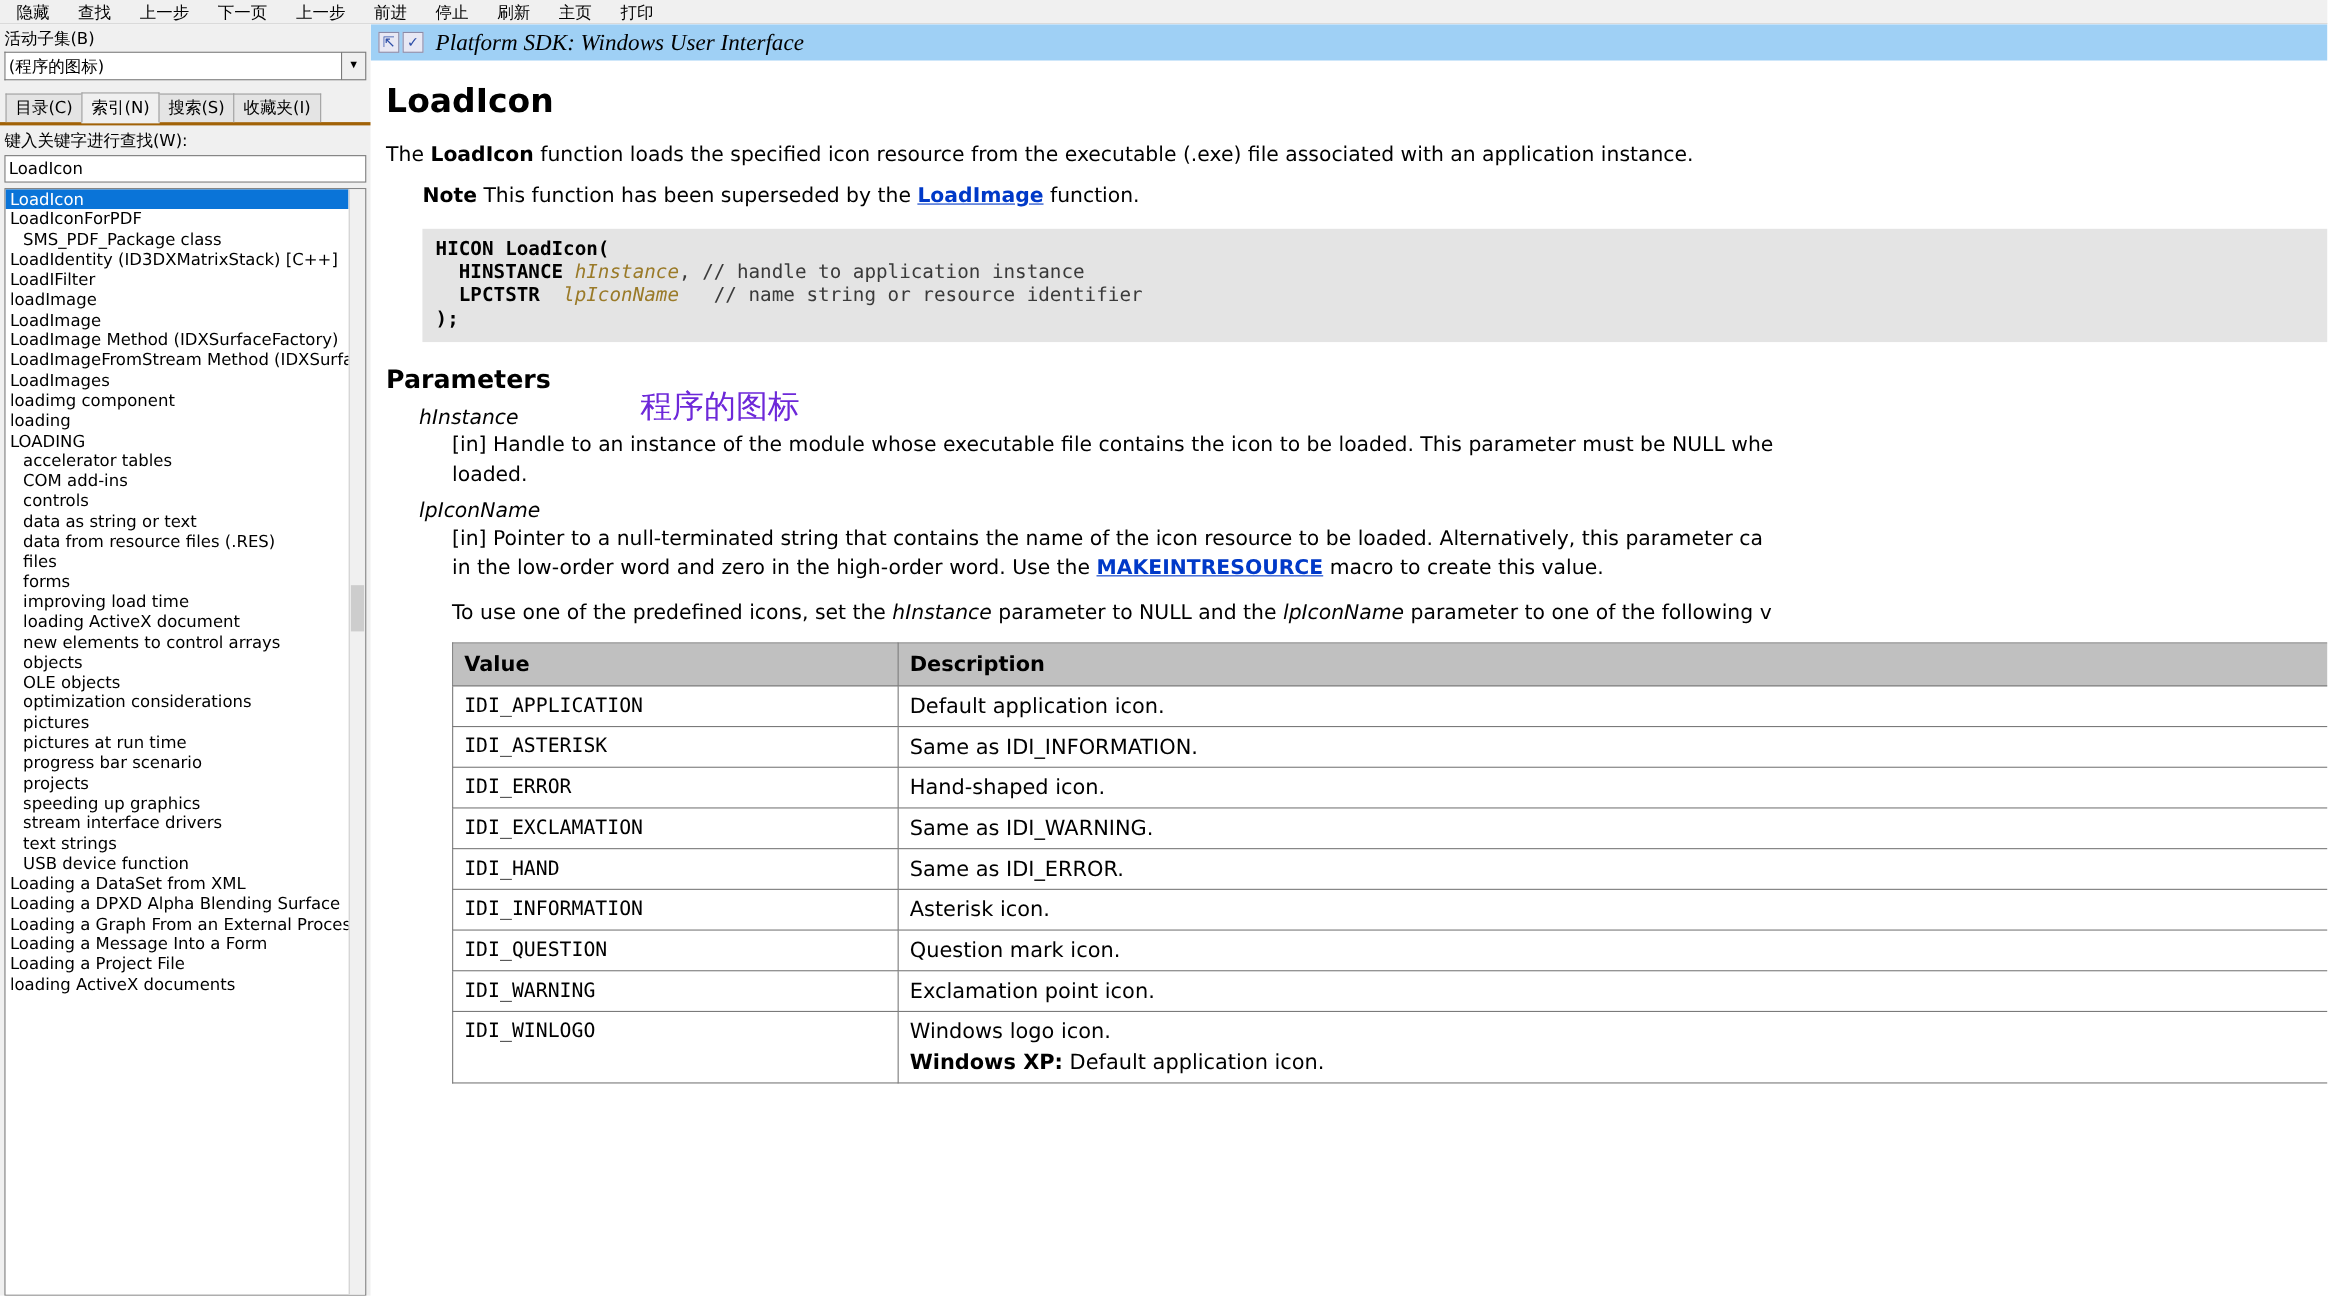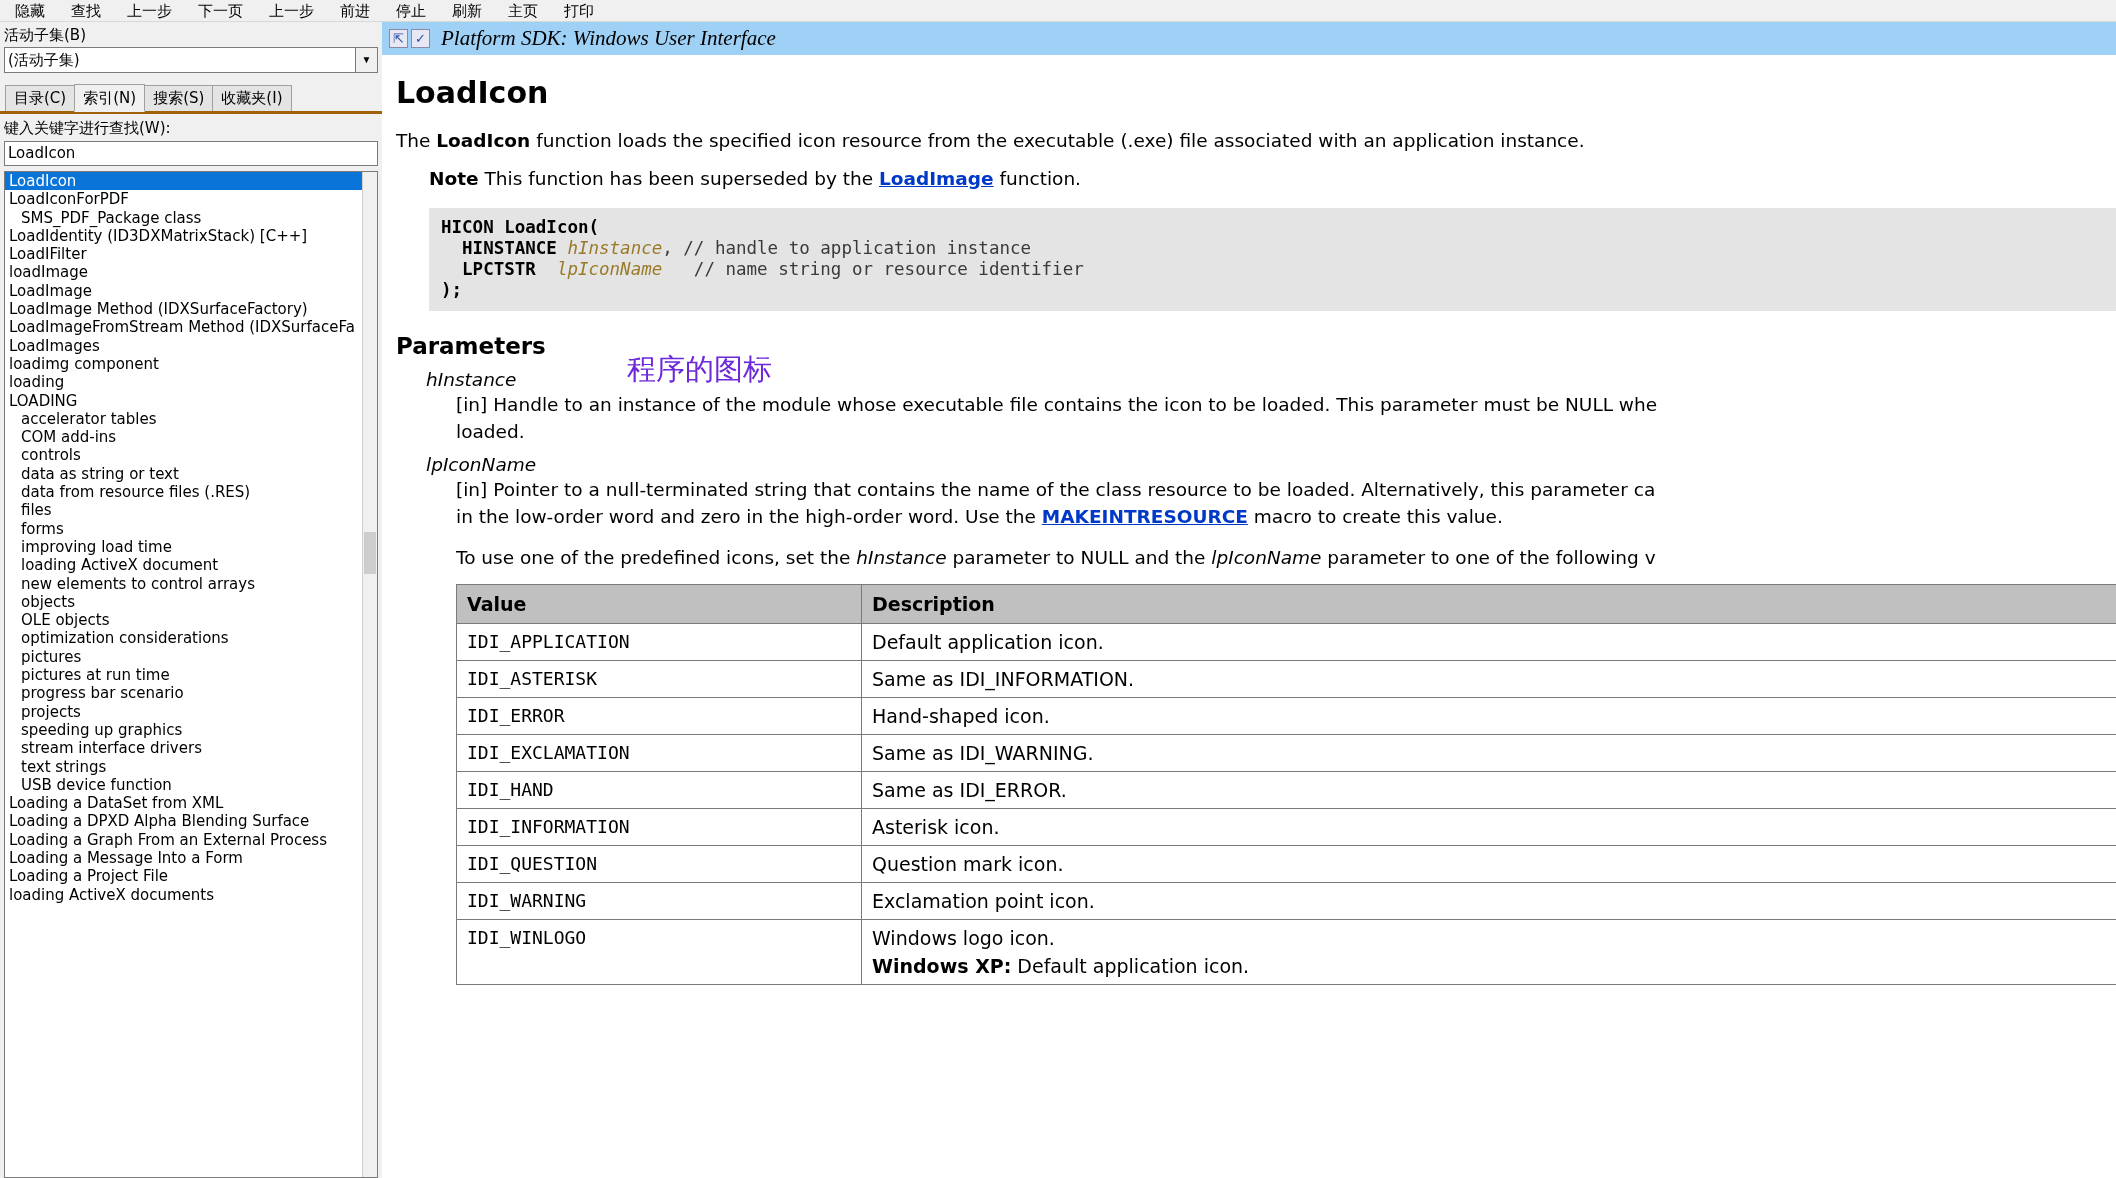--- a/index.html
+++ b/index.html
@@ -28,21 +28,21 @@
     line-height: 20px;
     cursor: default;
     font-family: "DejaVu Sans", sans-serif;
   }
 
   
   #body-split { display: flex; height: 1156px; }
 
   
   #left-pane {
-    width: 382px;
+    width: 337px;
     background: #f0f0f0;
     display: flex;
     flex-direction: column;
     position: relative;
   }
   #subset-label {
     font-size: 15px;
     padding: 4px 4px 2px 4px;
     font-family: "DejaVu Sans", sans-serif;
     color: #000;
@@ -308,21 +308,21 @@
     <div class="tb-btn">打印</div>
   </div>
 
 <div id="body-split">
 
   <div id="left-pane">
 
     <div id="subset-label">活动子集(B)</div>
 
     <div id="subset-row">
-      <div id="subset-combo">(活动子集)</div>
+      <div id="subset-combo">(程序的图标)</div>
       <div id="subset-arrow">
         <span>▼</span>
       </div>
     </div>
 
     <div id="tabstrip">
         <div class="tab">目录(C)</div>
         <div class="tab active">索引(N)</div>
         <div class="tab">搜索(S)</div>
         <div class="tab">收藏夹(I)</div>
@@ -407,21 +407,21 @@
 
       <h2 class="sec">Parameters</h2>
 
       <div id="annotation">程序的图标</div>
 
       <div class="pname">hInstance</div>
       <div class="pdesc">[in] Handle to an instance of the module whose executable file contains the icon to be loaded. This parameter must be NULL whe</div>
       <div class="pdesc">loaded.</div>
 
       <div class="pname">lpIconName</div>
-      <div class="pdesc">[in] Pointer to a null-terminated string that contains the name of the class resource to be loaded. Alternatively, this parameter ca</div>
+      <div class="pdesc">[in] Pointer to a null-terminated string that contains the name of the icon resource to be loaded. Alternatively, this parameter ca</div>
       <div class="pdesc"><span>in the low-order word and zero in the high-order word. Use the </span><a class="lnk" href="#">MAKEINTRESOURCE</a><span> macro to create this value.</span></div>
 
       <div class="pdesc" style="margin-top:16px;"><span>To use one of the predefined icons, set the </span><i>hInstance</i><span> parameter to NULL and the </span><i>lpIconName</i><span> parameter to one of the following v</span></div>
 
       <table id="values-table">
         <colgroup>
             <col class="c1">
             <col>
           </colgroup>
         <thead>

